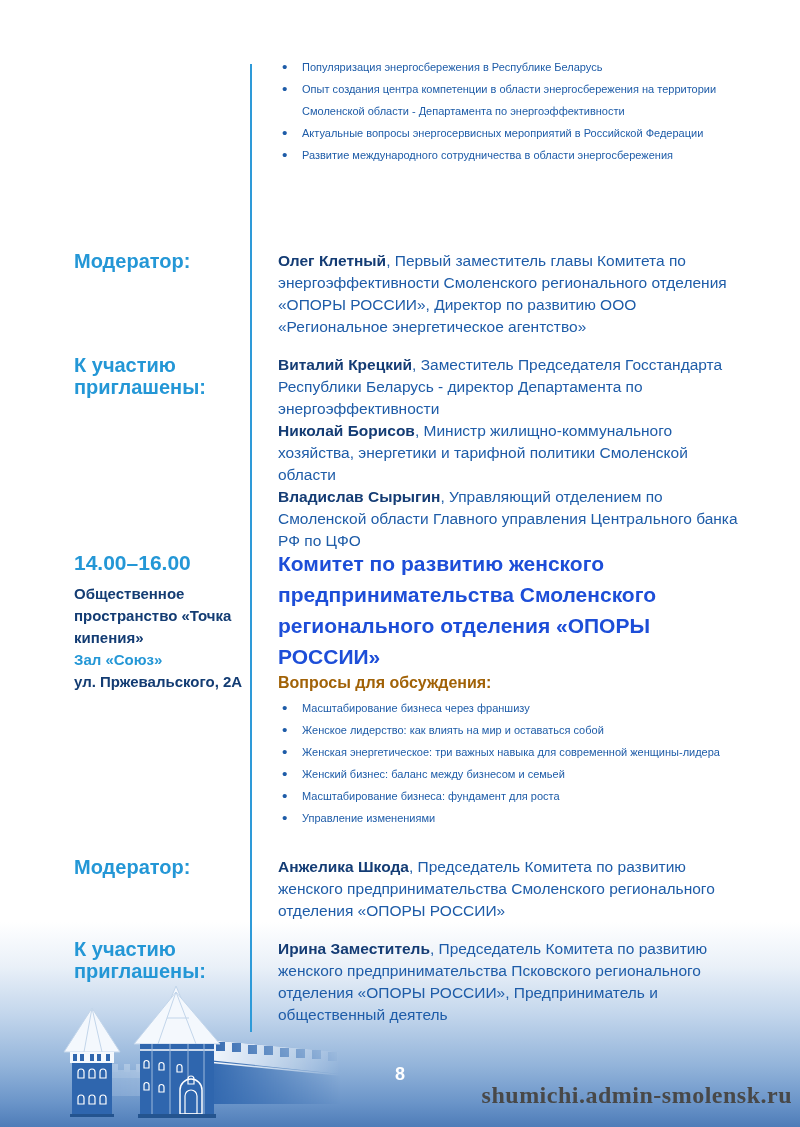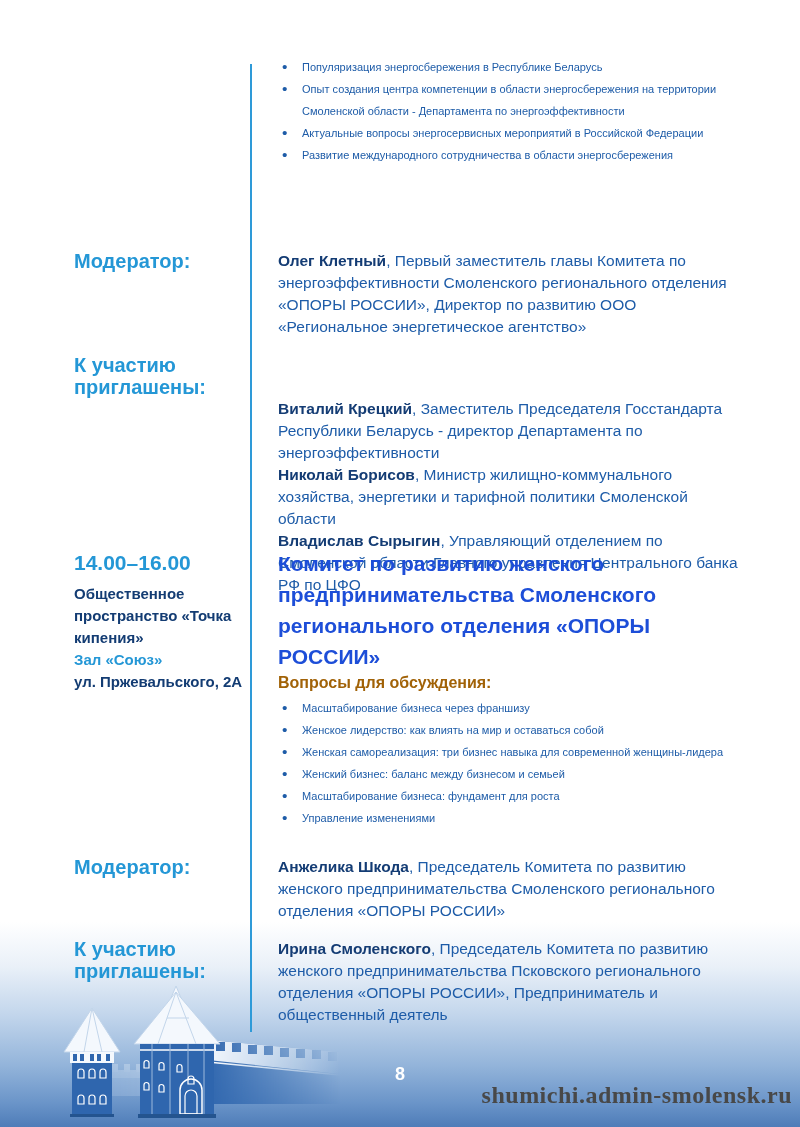--- a/index.html
+++ b/index.html
@@ -202,21 +202,21 @@
   </ul>
 
   <div class="label" style="top:250px;">Модератор:</div>
   <div class="rcol" style="top:250px;">
     <p>
       <span class="person-name">Олег Клетный</span><span>, Первый заместитель главы Комитета по энергоэффективности Смоленского регионального отделения «ОПОРЫ РОССИИ», Директор по развитию ООО «Региональное энергетическое агентство»</span>
     </p>
   </div>
 
   <div class="label" style="top:354px;">К участию приглашены:</div>
-  <div class="rcol" style="top:354px;margin-top:44px;">
+  <div class="rcol" style="top:354px;">
     <p>
       <span class="person-name">Виталий Крецкий</span><span>, Заместитель Председателя Госстандарта Республики Беларусь - директор Департамента по энергоэффективности</span>
     </p>
     <p>
       <span class="person-name">Николай Борисов</span><span>, Министр жилищно-коммунального хозяйства, энергетики и тарифной политики Смоленской области</span>
     </p>
     <p>
       <span class="person-name">Владислав Сырыгин</span><span>, Управляющий отделением по Смоленской области Главного управления Центрального банка РФ по ЦФО</span>
     </p>
   </div>
@@ -228,36 +228,36 @@
     <div class="v-dark">ул. Пржевальского, 2А</div>
   </div>
 
   <div class="session-title">Комитет по развитию женского предпринимательства Смоленского регионального отделения «ОПОРЫ РОССИИ»</div>
 
   <div class="discussion-label">Вопросы для обсуждения:</div>
 
   <ul class="topics rcol" style="top:697px;">
     <li>Масштабирование бизнеса через франшизу</li>
     <li>Женское лидерство: как влиять на мир и оставаться собой</li>
-    <li>Женская самореализация: три бизнес навыка для современной женщины-лидера</li>
+    <li>Женская энергетическое: три важных навыка для современной женщины-лидера</li>
     <li>Женский бизнес: баланс между бизнесом и семьей</li>
     <li>Масштабирование бизнеса: фундамент для роста</li>
     <li>Управление изменениями</li>
   </ul>
 
   <div class="label" style="top:856px;">Модератор:</div>
   <div class="rcol" style="top:856px;">
     <p>
       <span class="person-name">Анжелика Шкода</span><span>, Председатель Комитета по развитию женского предпринимательства Смоленского регионального отделения «ОПОРЫ РОССИИ»</span>
     </p>
   </div>
 
   <div class="label" style="top:938px;">К участию приглашены:</div>
   <div class="rcol" style="top:938px;">
     <p>
-      <span class="person-name">Ирина Смоленского</span><span>, Председатель Комитета по развитию женского предпринимательства Псковского регионального отделения «ОПОРЫ РОССИИ», Предприниматель и общественный деятель</span>
+      <span class="person-name">Ирина Заместитель</span><span>, Председатель Комитета по развитию женского предпринимательства Псковского регионального отделения «ОПОРЫ РОССИИ», Предприниматель и общественный деятель</span>
     </p>
   </div>
 
   <div class="page-number">8</div>
   <div class="watermark">shumichi.admin-smolensk.ru</div>
 
 </div>
 
 </body></html>

